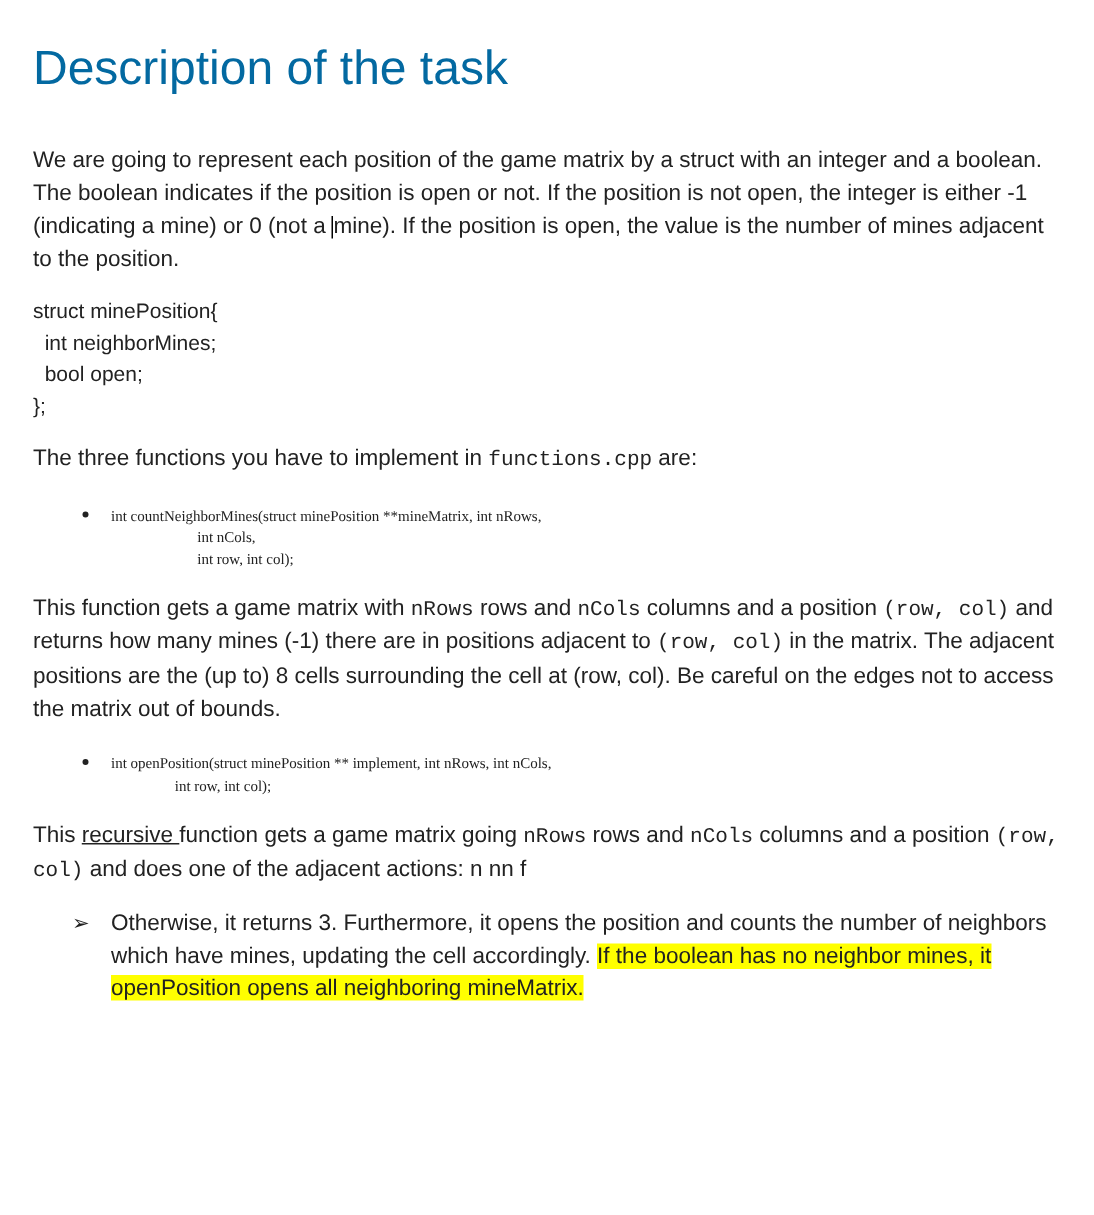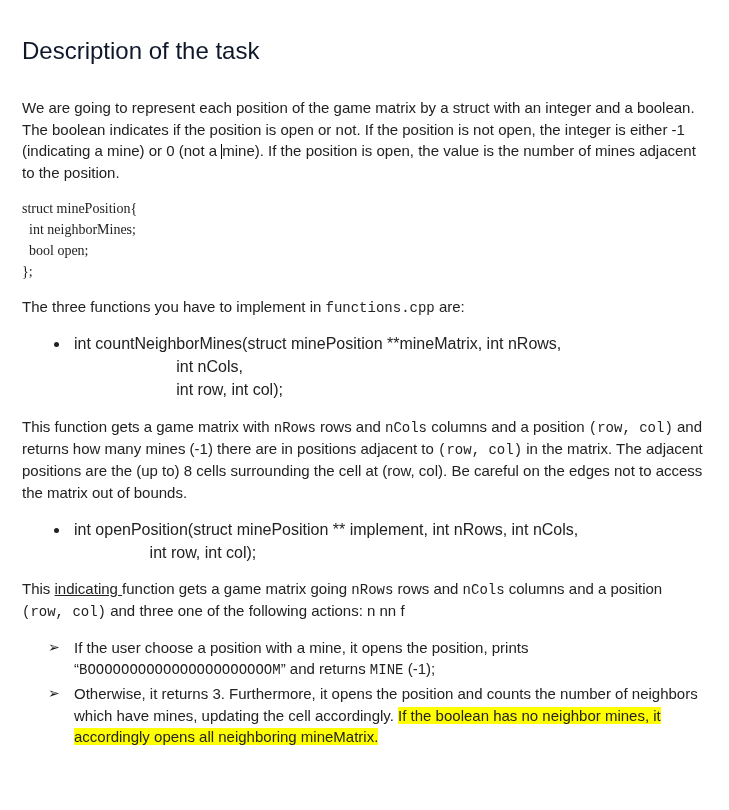--- a/index.html
+++ b/index.html
@@ -9,34 +9,34 @@
       font-family: Arial, Helvetica, sans-serif;
       font-size: 15px;
       color: #222;
       margin: 0;
       padding: 18px 22px;
       width: 729px;
       background: #fff;
       line-height: 1.45;
     }
     h1 {
-      font-size: 24px;
+      font-size: 32px;
       font-weight: 400;
-      color: #0f172a;
-      margin: 16px 0 28px 0;
+      color: #0369a1;
+      margin: 4px 0 28px 0;
     }
     p {
       margin: 0 0 14px 0;
     }
     .code {
       font-family: "Courier New", Courier, monospace;
       font-size: 14px;
     }
     pre {
-      font-family: Liberation Serif, serif;
+      font-family: Liberation Sans, sans-serif;
       font-size: 14px;
       margin: 10px 0 14px 0;
       white-space: pre;
       line-height: 1.5;
     }
     .cursor {
       display: inline-block;
       width: 1px;
       height: 15px;
       background: #000;
@@ -72,22 +72,22 @@
     }
     .underline {
       text-decoration: underline;
     }
     .highlight {
       background: #ffff00;
     }
     .indent {
       display: block;
       white-space: pre;
-      font-family: Liberation Sans, sans-serif;
-      font-size: 16px;
+      font-family: Liberation Serif, serif;
+      font-size: 10px;
     }
   </style>
 </head>
 <body>
 
 <h1>Description of the task</h1>
 
 <p>
   <span>We are going to represent each position of the game matrix by a struct with an integer and a boolean. The boolean indicates if the position is open or not. If the position is not open, the integer is either -1 (indicating a mine) or 0 (not a </span><span class="cursor"></span><span>mine). If the position is open, the value is the number of mines adjacent to the position.</span>
 </p>
@@ -114,23 +114,20 @@
 </p>
 
 <ul class="bullet">
   <li>
     <span class="indent">int openPosition(struct minePosition ** implement, int nRows, int nCols,
                  int row, int col);</span>
   </li>
 </ul>
 
 <p>
-  <span>This </span><span class="bold underline">indicating </span><span>function gets a game matrix going </span><span class="code">nRows</span><span> rows and </span><span class="code">nCols</span><span> columns and a position </span><span class="code">(row, col)</span><span> and three one of the following actions:  n nn   f</span>
+  <span>This </span><span class="bold underline">recursive </span><span>function gets a game matrix going </span><span class="code">nRows</span><span> rows and </span><span class="code">nCols</span><span> columns and a position </span><span class="code">(row, col)</span><span> and does one of the adjacent actions:  n nn   f</span>
 </p>
 
 <ul class="arrow">
   <li>
-    <span>If the user choose a position with a mine, it opens the position, prints “</span><span class="code">BOOOOOOOOOOOOOOOOOOOOOOM</span><span>” and returns </span><span class="code">MINE</span><span> (-1);</span>
-  </li>
-  <li>
-    <span>Otherwise, it returns 3. Furthermore, it opens the position and counts the number of neighbors which have mines, updating the cell accordingly. </span><span class="highlight"><span>If the boolean has no neighbor mines, it </span><span class="bold">accordingly</span><span> opens all neighboring mineMatrix.</span></span>
+    <span>Otherwise, it returns 3. Furthermore, it opens the position and counts the number of neighbors which have mines, updating the cell accordingly. </span><span class="highlight"><span>If the boolean has no neighbor mines, it </span><span class="bold">openPosition</span><span> opens all neighboring mineMatrix.</span></span>
   </li>
 </ul>
 
 </body></html>

